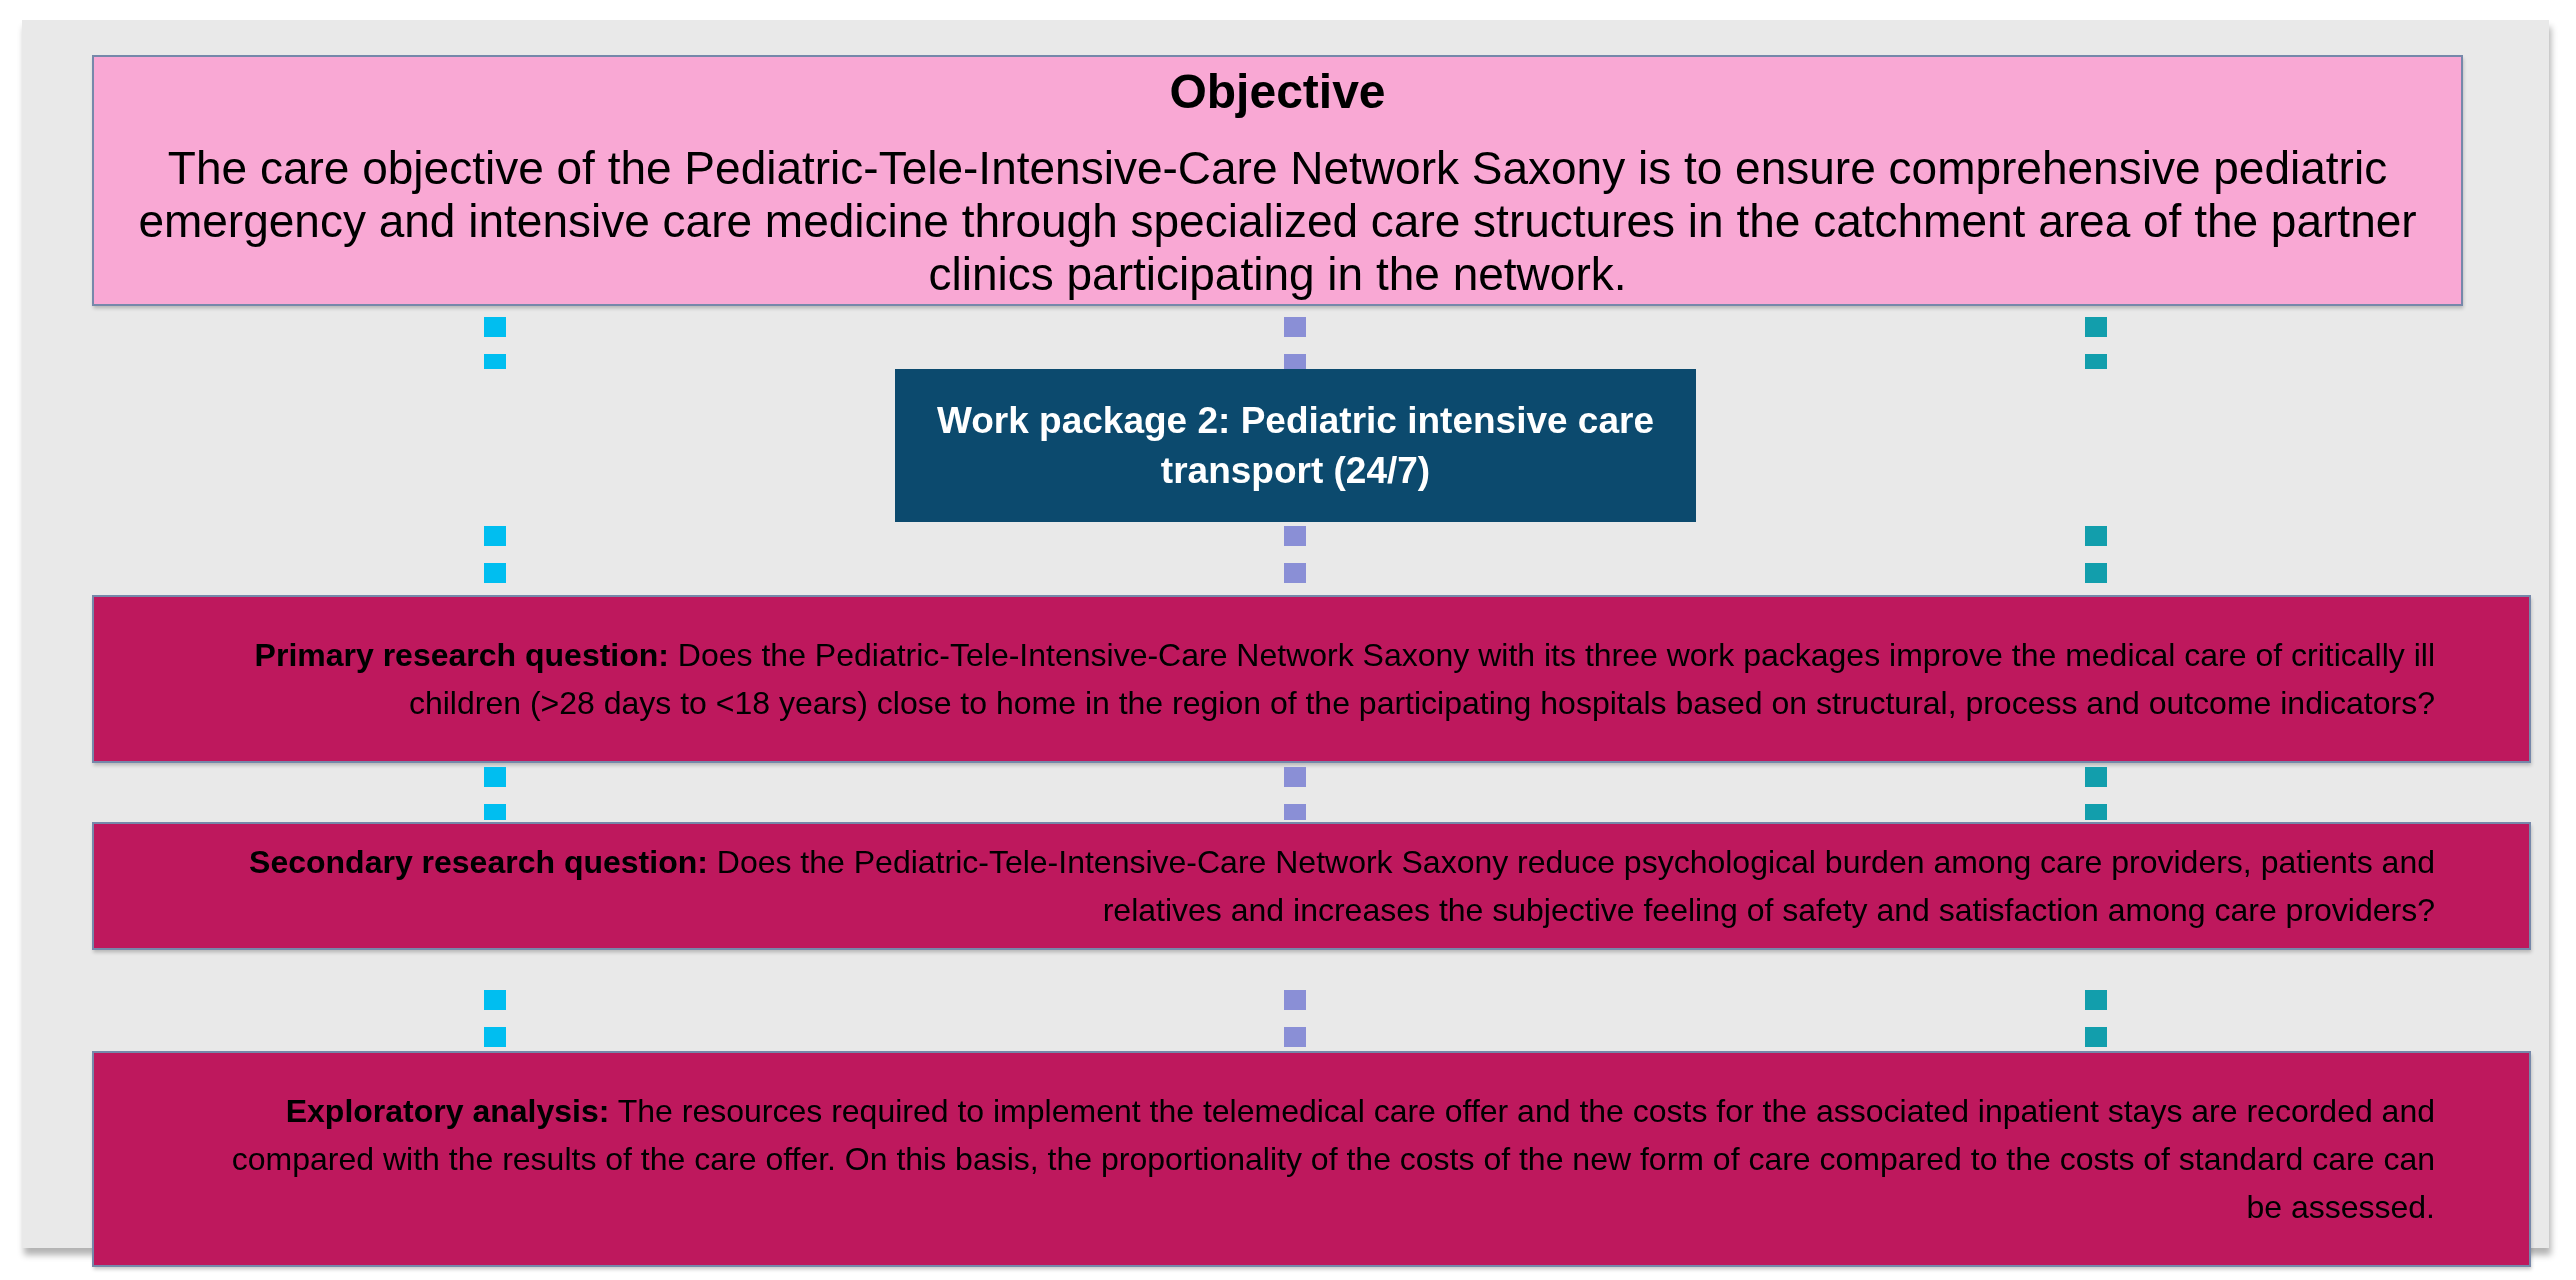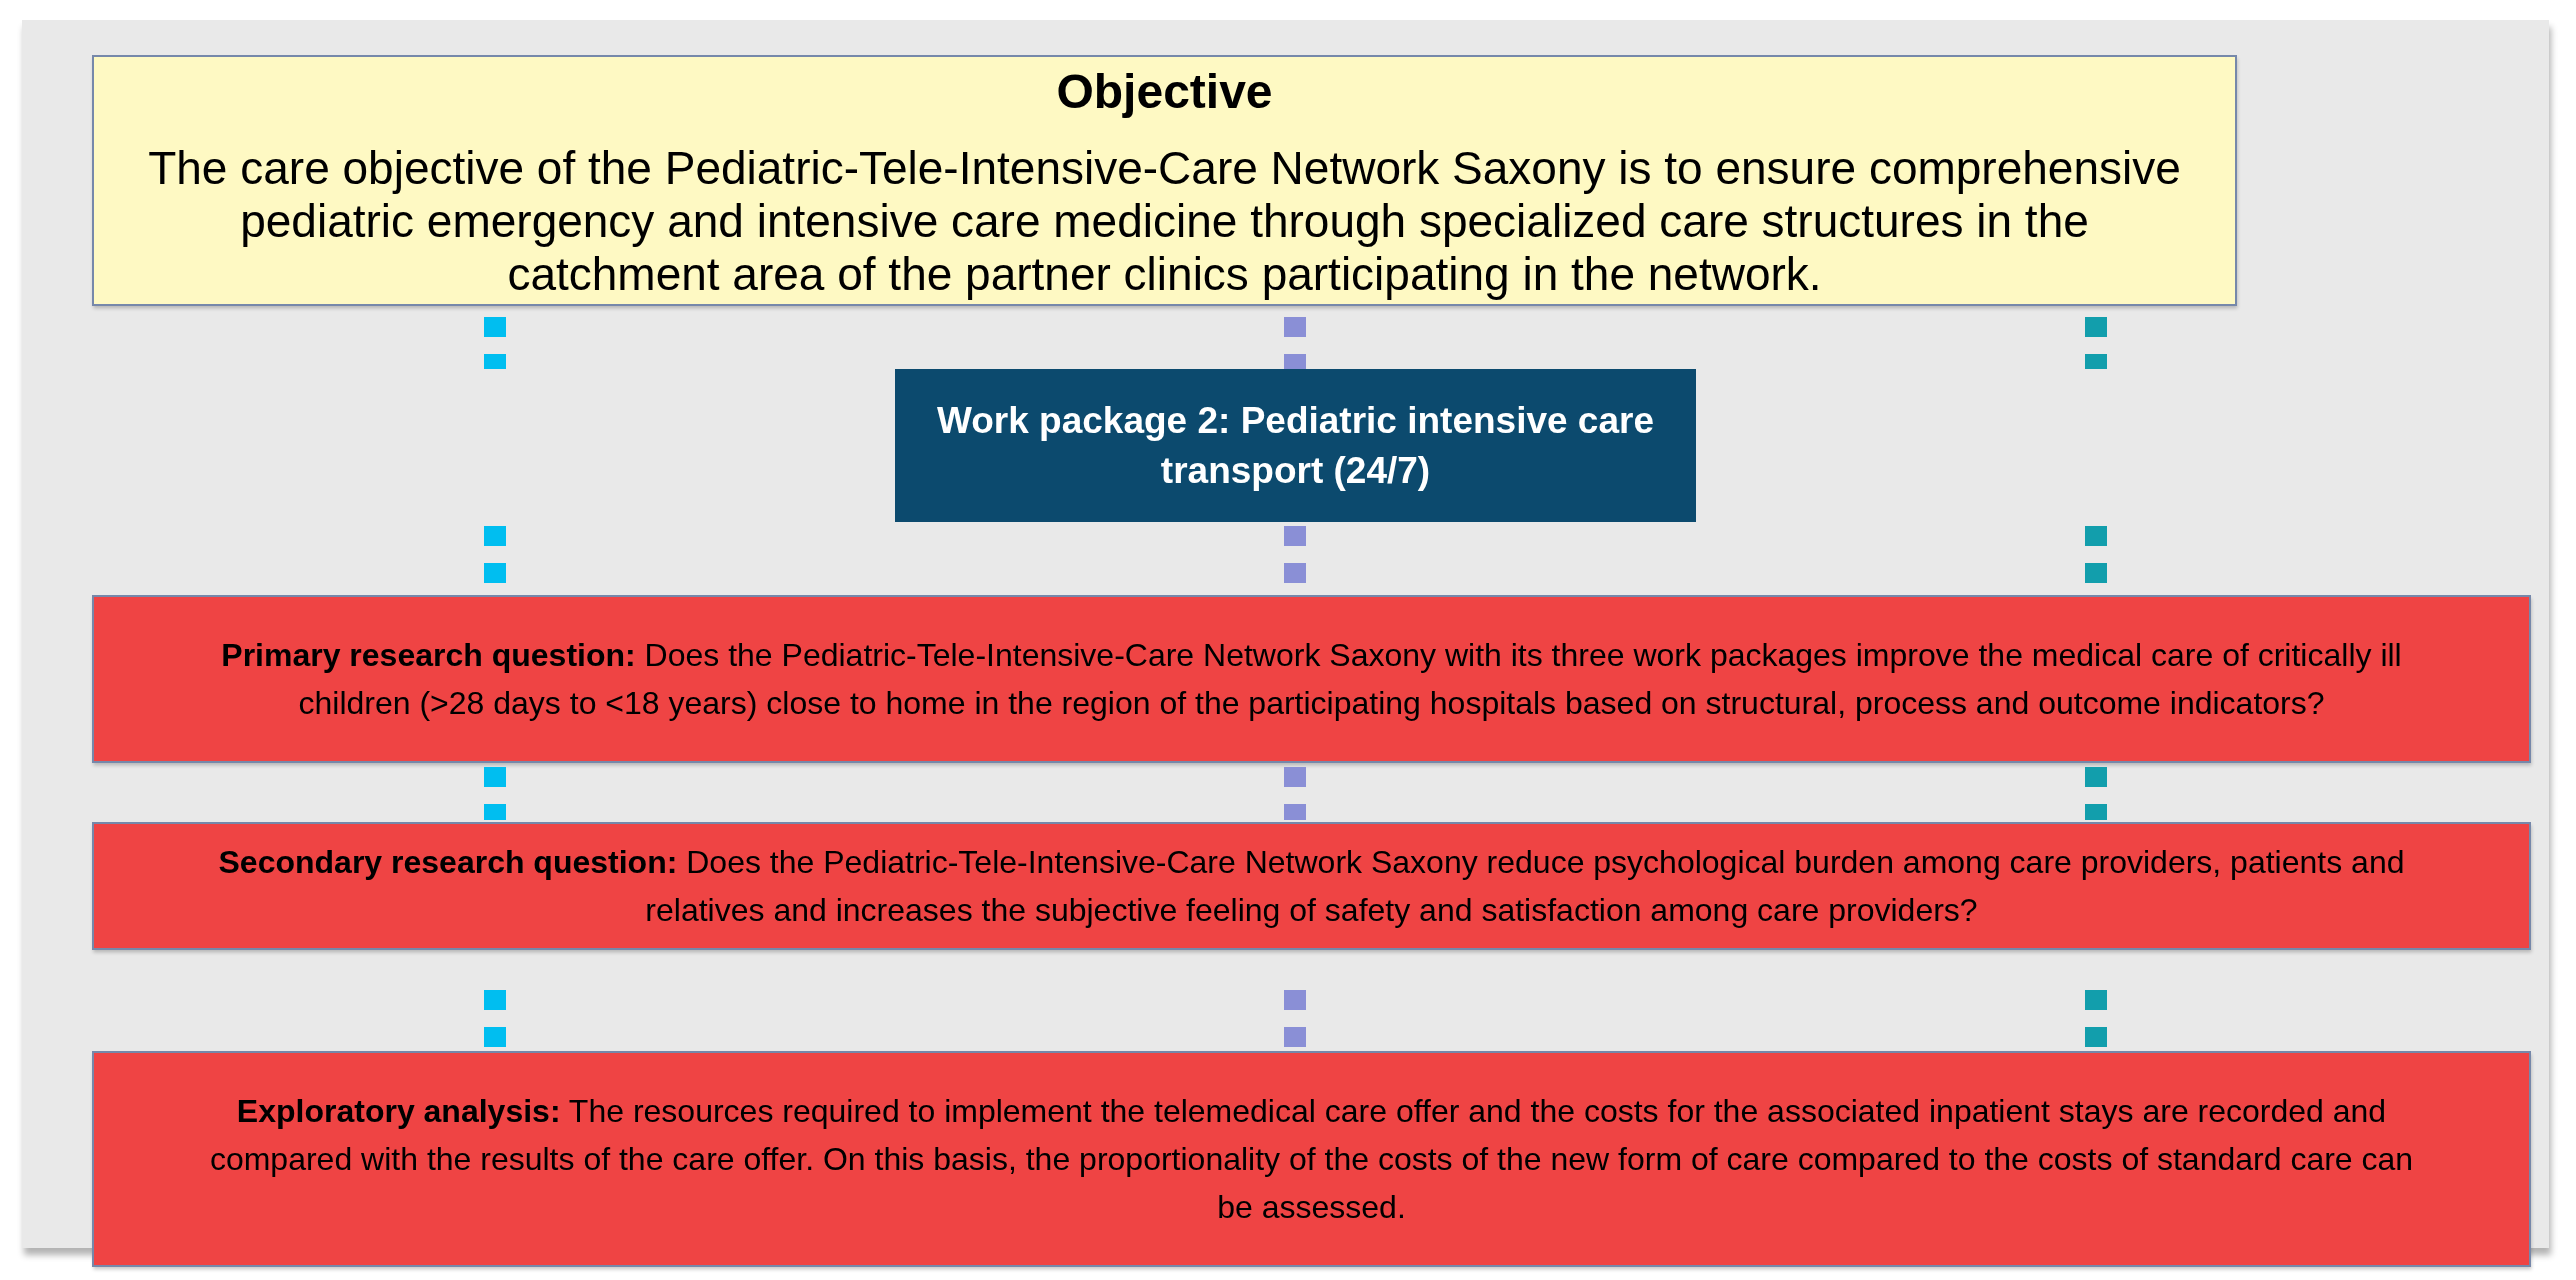--- a/index.html
+++ b/index.html
@@ -29,22 +29,22 @@
     box-sizing: border-box;
     box-shadow: 1.4px 2.9px 3.6px rgba(0,0,0,0.22);
     display: flex;
     flex-direction: column;
     align-items: center;
     justify-content: center;
     text-align: center;
   }
   .objective-box {
     left: 92px; top: 55px;
-    width: 2145px; height: 251px;
-    background: #fef9c3;
+    width: 2371px; height: 251px;
+    background: #f9a8d4;
     padding: 13px 43px;
   }
   .objective-title {
     font-size: 48px;
     font-weight: bold;
     line-height: 62px;
     margin: 0 0 19px 0;
   }
   .objective-body {
     font-size: 46px;
@@ -81,22 +81,23 @@
     );
   }
   .col1 { left: 484px; }
   .col2 { left: 1284px; }
   .col3 { left: 2085px; }
   .gap1 { top: 317px;  height: 52px; }
   .gap2 { top: 526px;  height: 67px; }
   .gap3 { top: 767px; height: 53px; }
   .gap4 { top: 990px; height: 59px; }
   .question-box {
-    background: #ef4444;
+    background: #be185d;
     padding: 3px 94px;
+    text-align: right;
   }
   .q-primary     { left: 92px; top: 595px;  width: 2439px; height: 168px; }
   .q-secondary   { left: 92px; top: 822px; width: 2439px; height: 128px; }
   .q-exploratory { left: 92px; top: 1051px; width: 2439px; height: 216px; }
   .question-text {
     font-size: 32px;
     line-height: 48px;
     margin: 0;
   }
   .question-text b { font-weight: bold; }

